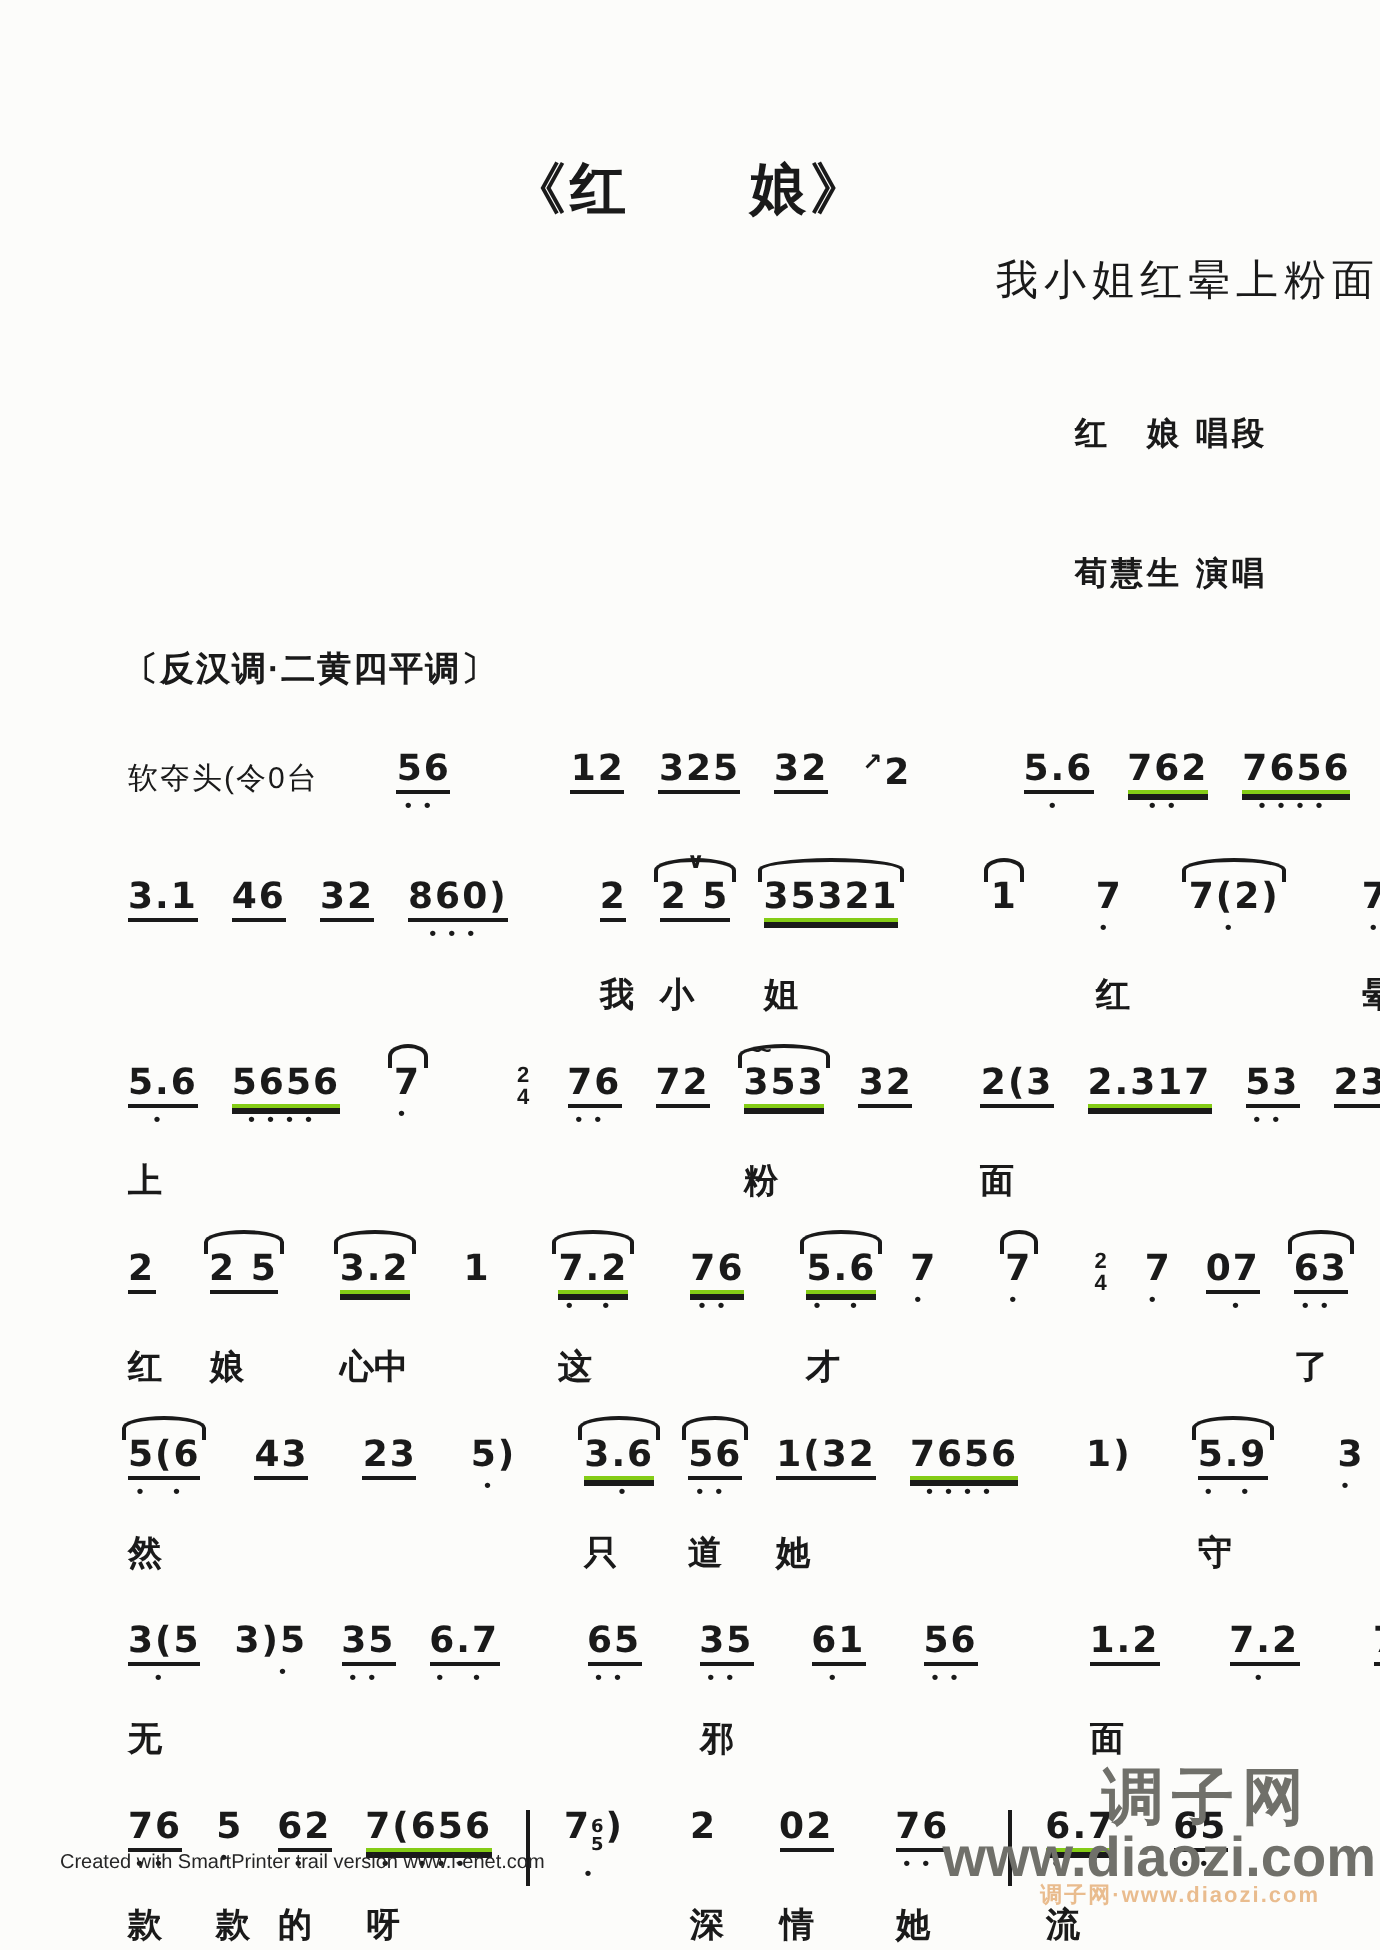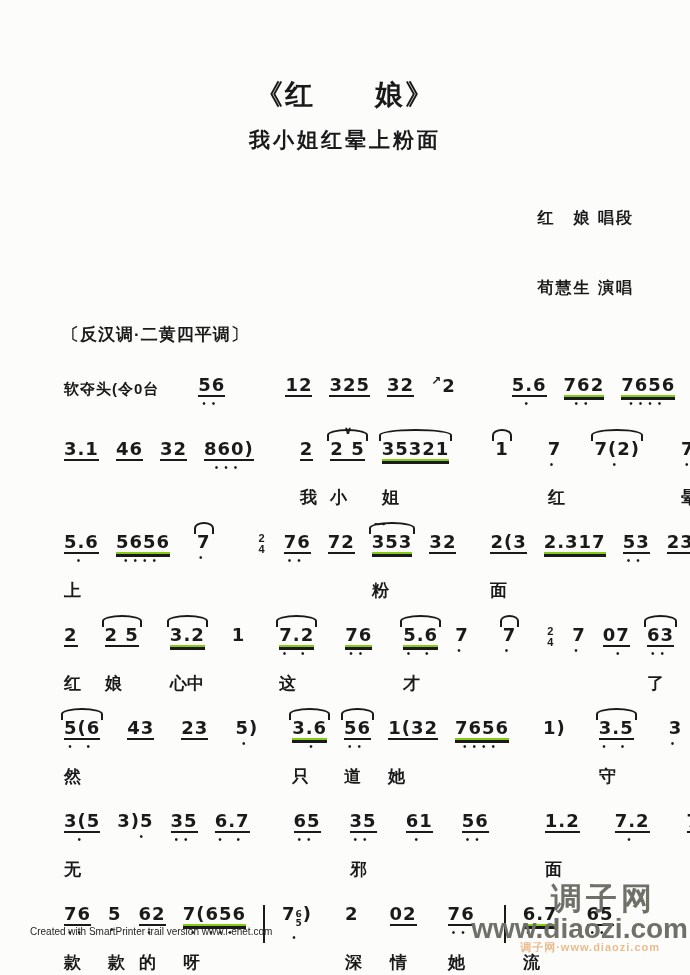--- a/index.html
+++ b/index.html
@@ -4,38 +4,38 @@
 <style>
   html,body{margin:0;padding:0;background:#e8e8e8;}
   .page{
     position:relative;width:690px;height:975px;margin:0 auto;
     background:#fcfcfa;overflow:hidden;color:#1a1a1a;
     font-family:"Liberation Sans","DejaVu Sans",sans-serif;
   }
   
   .header{padding-top:76px;}
   .title{text-align:center;font-size:28px;font-weight:bold;letter-spacing:2px;}
-  .subtitle{text-align:center;font-size:21px;font-weight:bold;margin-top:12px;letter-spacing:3px;}
+  .subtitle{text-align:right;font-size:21px;font-weight:normal;margin-top:12px;letter-spacing:3px;}
   .meta-row{display:flex;justify-content:space-between;align-items:flex-end;
             margin:6px 56px 0 62px;}
   .mode{font-size:17px;font-weight:bold;letter-spacing:1px;}
   .credits{text-align:left;font-size:16px;font-weight:bold;line-height:1.45;letter-spacing:2px;white-space:pre;}
   
   .score{margin:16px 36px 0 64px;}
   .line{position:relative;height:93px;}
   .line.nolyr{height:64px;}
   .notes{display:flex;gap:17px;padding-top:13px;align-items:flex-start;}
   .tok{position:relative;display:inline-flex;flex-direction:column;align-items:center;}
   .tok b{font-family:"DejaVu Sans","Liberation Sans",sans-serif;
          font-size:18px;font-weight:bold;letter-spacing:1px;line-height:1.1;white-space:pre;}
   .u1 b{border-bottom:2px solid #1a1a1a;padding-bottom:1px;}
   .u2 b{border-bottom:2px solid #84cc16;padding-bottom:1px;box-shadow:0 3px 0 0 #1a1a1a;}
   .dots{font-size:10px;line-height:4px;margin-top:5px;letter-spacing:6px;white-space:pre;color:#1a1a1a;}
   .bar{width:2px;height:38px;background:#1a1a1a;margin-top:1px;}
-  .lbl{font-size:15px;font-weight:bold;margin-top:5px;white-space:pre;letter-spacing:1px;}
+  .lbl{font-size:15px;font-weight:normal;margin-top:5px;white-space:pre;letter-spacing:1px;}
   .tsig{display:inline-flex;flex-direction:column;align-items:center;
         font-size:11px;font-weight:bold;line-height:1;margin-top:1px;}
   .arc{position:absolute;top:-10px;left:-3px;right:-3px;height:10px;
        border:2px solid #1a1a1a;border-bottom:none;border-radius:100% 100% 0 0;}
   .vmark{position:absolute;top:-15px;left:38%;font-size:11px;font-weight:bold;font-style:normal;}
   .wavy{position:absolute;top:-14px;left:2px;font-size:12px;font-weight:bold;font-style:normal;letter-spacing:-2px;}
   .pre{font-size:12px;vertical-align:7px;font-weight:bold;}
   .supstack{display:inline-flex;flex-direction:column;font-size:9px;line-height:1;
             font-weight:bold;transform:translateY(-3px);}
   .lyric{position:absolute;top:60px;font-size:17px;font-weight:bold;white-space:pre;}
@@ -312,21 +312,21 @@
           <span class="tok u2">
             <b>7656</b>
             <span class="dots">••••</span>
           </span>
           <span class="bar"></span>
           <span class="tok">
             <b>1)</b>
           </span>
           <span class="tok u1" style="margin-left: 16px;">
             <i class="arc"></i>
-            <b>3.5</b>
+            <b>5.9</b>
             <span class="dots">• •</span>
           </span>
           <span class="tok" style="margin-left: 18px;">
             <b>3</b>
             <span class="dots">•</span>
           </span>
           <span class="bar" style="margin-left: 28px;"></span>
         </div>
         <span class="lyric" style="left: 0px;">然</span>
         <span class="lyric" style="left: 228px;">只</span>

